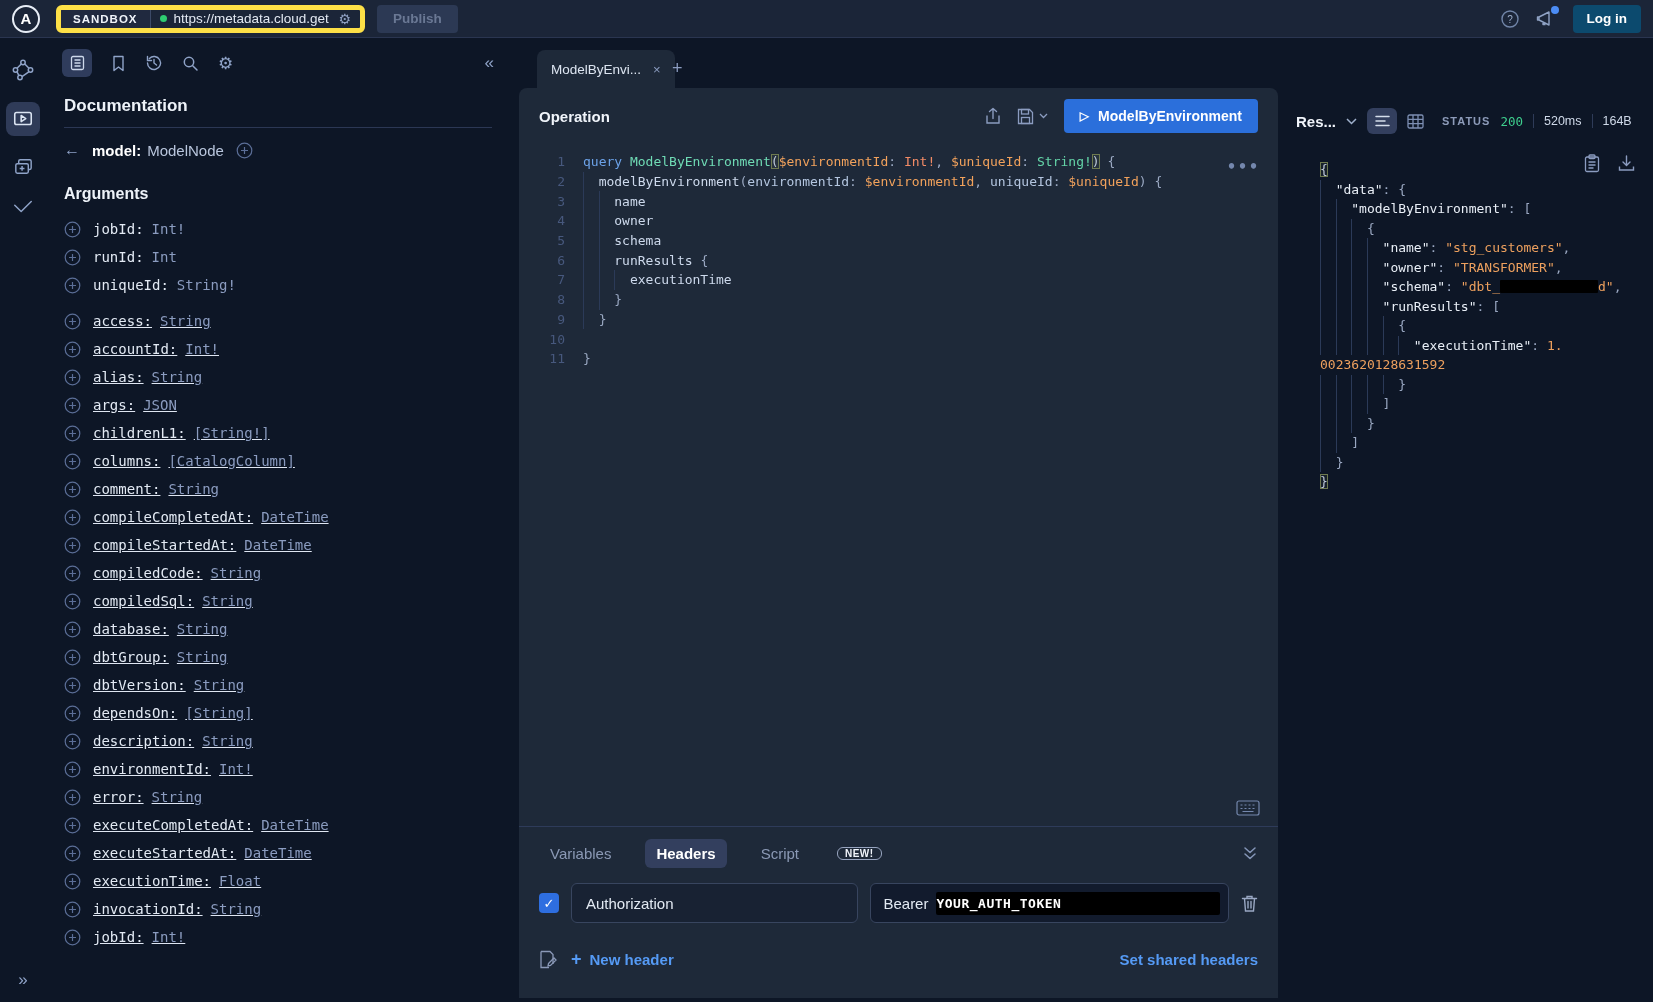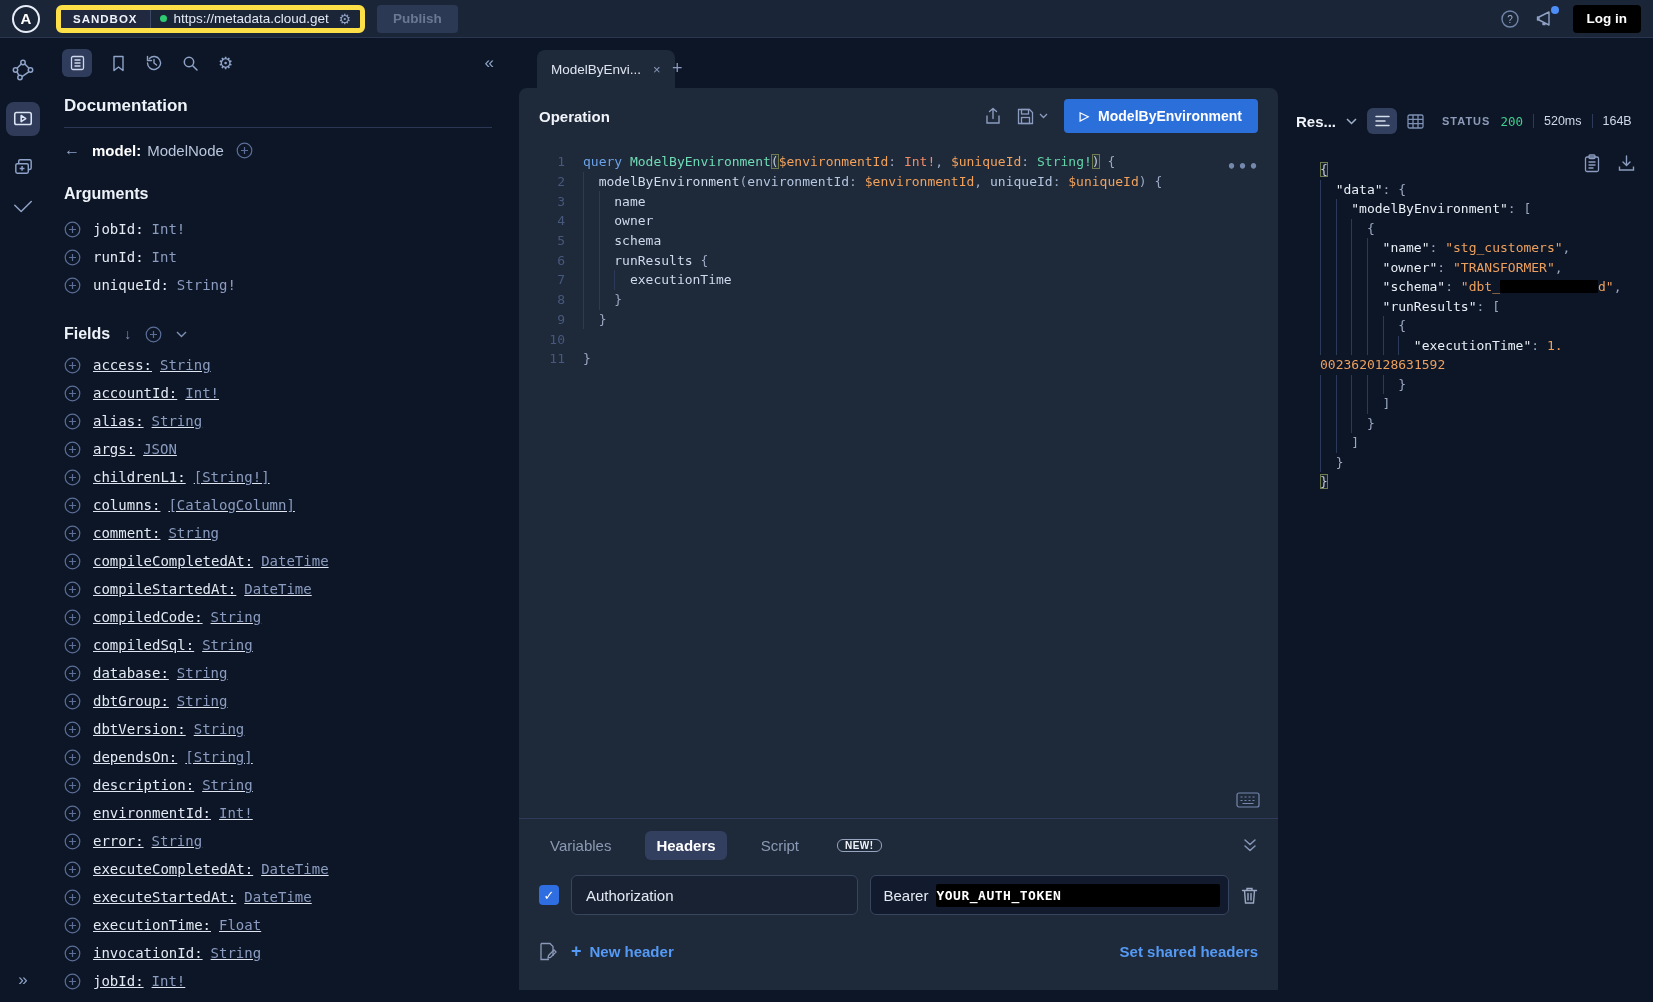--- a/index.html
+++ b/index.html
@@ -14,21 +14,21 @@
   .urlgroup { display:flex; align-items:center; height:28px; border:5px solid #fde047; border-radius:6px; overflow:hidden; }
   .sandbox-chip { padding:0 12px; height:100%; display:flex; align-items:center; font-size:11.5px; font-weight:bold;
     letter-spacing:1px; color:#f0f4fa; border-right:1px solid #3c4a68; background:#20293f; }
   .urlbox { display:flex; align-items:center; gap:7px; padding:0 9px; height:100%; }
   .dot { width:7px; height:7px; border-radius:50%; background:#2ecc71; flex:0 0 auto; }
   .urltext { font-size:13.5px; color:#e2e8f2; width:158px; overflow:hidden; white-space:nowrap; }
   .gear { color:#8fa0c2; font-size:14px; }
   .publish { margin-left:12px; height:28px; padding:0 16px; background:#2c3954; border-radius:4px;
     color:#6a7894; font-weight:bold; font-size:13.5px; display:flex; align-items:center; }
   .tb-right { margin-left:auto; display:flex; align-items:center; gap:16px; }
-  .login { height:28px; padding:0 14px; background:#000000; border-radius:4px; color:#fff;
+  .login { height:28px; padding:0 14px; background:#0c4a6e; border-radius:4px; color:#fff;
     font-weight:bold; font-size:13.5px; display:flex; align-items:center; }
   .icon-btn { position:relative; display:flex; align-items:center; }
   .badge-dot { position:absolute; right:-2px; top:-3px; width:8px; height:8px; border-radius:50%; background:#4c8df6; }
 
   
   .rail { position:absolute; left:0; top:38px; width:46px; bottom:0; display:flex; flex-direction:column;
     align-items:center; padding-top:20px; gap:20px; }
   .rail-chip { width:34px; height:34px; background:#2f3b58; border-radius:8px; display:flex; align-items:center; justify-content:center; }
   .rail-bottom { position:absolute; bottom:12px; left:0; width:46px; text-align:center; color:#8fa3c8; font-size:17px; }
 
@@ -51,21 +51,21 @@
   .f-row .fname { color:#e3eaf4; font-family:"DejaVu Sans Mono", monospace; }
   .f-row .ftype { color:#8b9cc0; font-family:"DejaVu Sans Mono", monospace; margin-left:-4px; }
   .a-list { margin-top:12px; }
 
   
   .tab { position:absolute; left:537px; top:50px; height:38px; background:#1e2939; border-radius:8px 8px 0 0;
     display:flex; align-items:center; gap:12px; padding:0 14px; font-size:13.5px; color:#dde5f1; z-index:2; }
   .tab .x { color:#8b9cc0; font-size:13px; }
   .newtab { position:absolute; left:672px; top:58px; color:#8b9cc0; font-size:18px; z-index:2; }
 
-  .card { position:absolute; left:519px; top:88px; width:759px; bottom:12px; background:#1e2939;
+  .card { position:absolute; left:519px; top:88px; width:759px; bottom:4px; background:#1e2939;
     border-radius:8px 8px 0 0; display:flex; flex-direction:column; }
   .op-head { height:56px; display:flex; align-items:center; padding:0 20px; gap:18px; }
   .op-title { font-size:15px; font-weight:bold; color:#f0f4fa; }
   .op-icons { margin-left:auto; display:flex; align-items:center; gap:16px; }
   .run-btn { height:34px; background:#2b6fdb; border-radius:4px; color:#fff; font-weight:bold; font-size:14px;
     padding:0 16px; display:flex; align-items:center; gap:9px; }
   .editor { flex:1; position:relative; padding-top:8px; font-family:"DejaVu Sans Mono", monospace; font-size:13px; }
   .cl { display:flex; height:19.7px; align-items:center; padding-left:16px; white-space:pre; }
   .ln { width:30px; text-align:right; margin-right:18px; color:#47587d; flex:0 0 auto; }
   .ig { display:inline-block; width:2ch; align-self:stretch; border-left:1px solid #2b3a58; }
@@ -239,31 +239,20 @@
         </div>
         <div class="f-row">
           <svg width="17" height="17" viewBox="0 0 17 17">
             <circle cx="8.5" cy="8.5" r="7.3" fill="none" stroke="#5b6e97" stroke-width="1.2"></circle>
             <path d="M8.5 5v7 M5 8.5h7" stroke="#5b6e97" stroke-width="1.2"></path>
           </svg>
           <span class="fname">uniqueId:</span>
           <span class="ftype">String!</span>
         </div>
       </div>
-    <div class="fields-head">
-      <span class="sec-title" style="margin-top:0">Fields</span>
-      <span class="sort-ic">↓</span>
-      <svg width="17" height="17" viewBox="0 0 17 17">
-          <circle cx="8.5" cy="8.5" r="7.3" fill="none" stroke="#5b6e97" stroke-width="1.2"></circle>
-          <path d="M8.5 5v7 M5 8.5h7" stroke="#5b6e97" stroke-width="1.2"></path>
-        </svg>
-      <svg width="11" height="7" viewBox="0 0 11 7">
-          <path d="M1 1l4.5 4.5L10 1" fill="none" stroke="#7d90b5" stroke-width="1.4"></path>
-        </svg>
-    </div>
     <div class="f-list">
         <div class="f-row">
           <svg width="17" height="17" viewBox="0 0 17 17">
             <circle cx="8.5" cy="8.5" r="7.3" fill="none" stroke="#5b6e97" stroke-width="1.2"></circle>
             <path d="M8.5 5v7 M5 8.5h7" stroke="#5b6e97" stroke-width="1.2"></path>
           </svg>
           <span class="fname">access:</span>
           <span class="ftype">String</span>
         </div>
         <div class="f-row">

